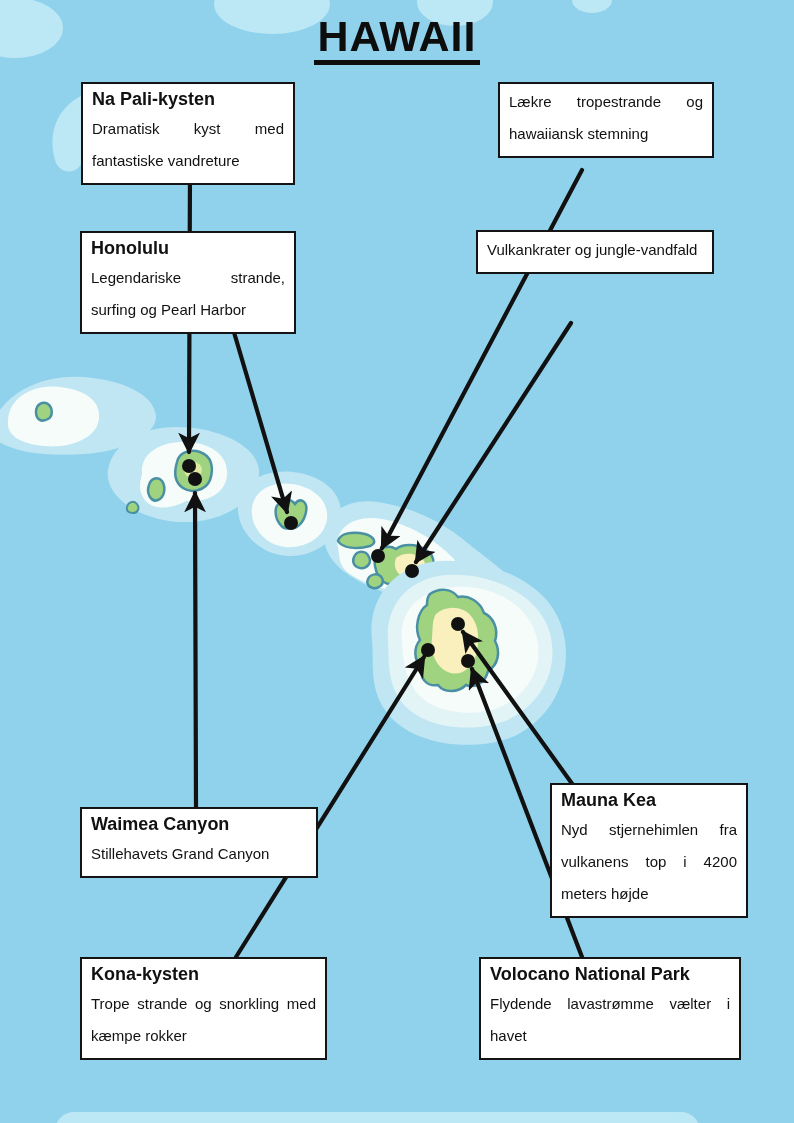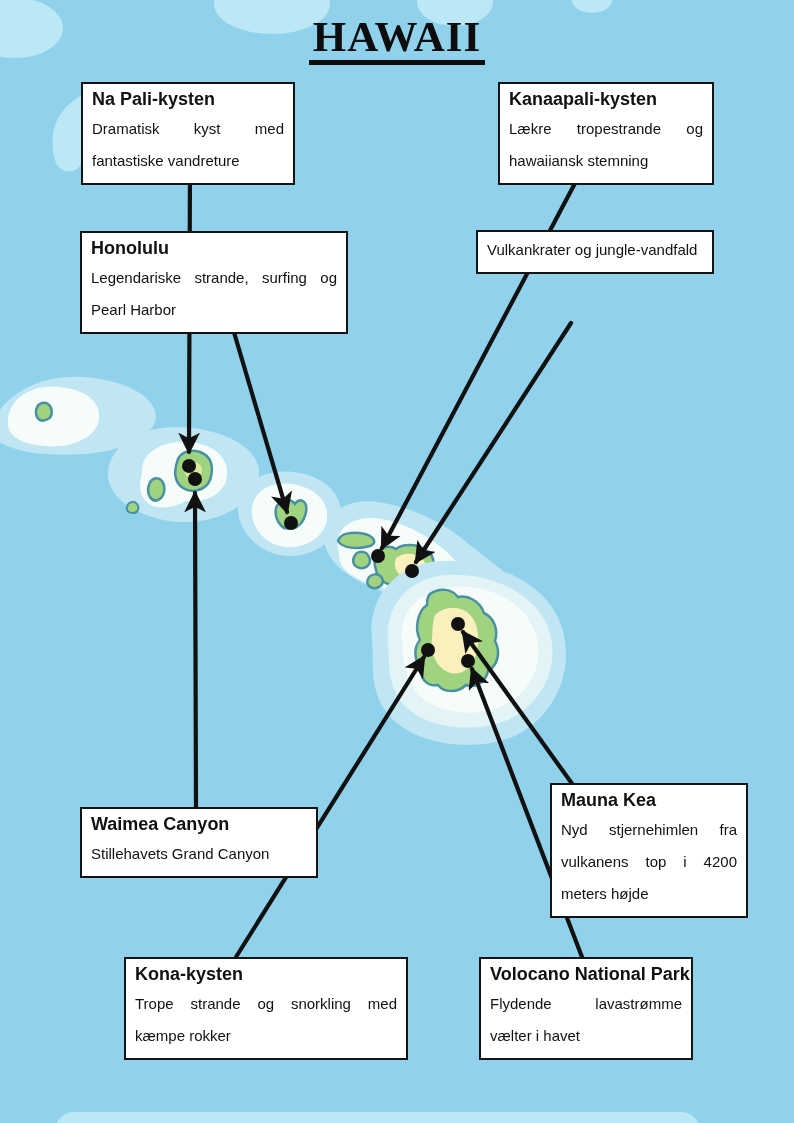--- a/index.html
+++ b/index.html
@@ -3,39 +3,39 @@
 <meta charset="utf-8">
 <style>
   html,body{margin:0;padding:0;}
   body{
     width:794px;height:1123px;position:relative;overflow:hidden;
     background:#90d2ec;
     font-family:"Liberation Sans", sans-serif;
     color:#111;
   }
   .map-svg{position:absolute;left:0;top:0;width:794px;height:1123px;}
-  .page-title-wrap{position:absolute;left:0;top:14px;width:100%;text-align:center;font-family:Liberation Serif, serif;}
+  .page-title-wrap{position:absolute;left:0;top:14px;width:100%;text-align:center;}
   .page-title{
     display:inline-block;font-size:43px;font-weight:800;letter-spacing:1px;
     color:#0d0d0d;border-bottom:5px solid #0d0d0d;padding:0 4px 1px;line-height:1.05;
   }
   .callout{
     position:absolute;background:#ffffff;border:2.5px solid #141414;
     padding:2px 9px 6px;box-sizing:border-box;
   }
   .callout h3{margin:0;font-size:18px;line-height:27px;font-weight:700;white-space:nowrap;}
   .callout p{margin:0;font-size:15px;line-height:32px;text-align:justify;}
   .c-napali   {left:81px;  top:82px;  width:214px;}
   .c-kanaapali{left:498px; top:82px;  width:216px;}
-  .c-honolulu {left:80px;  top:231px; width:268px;}
+  .c-honolulu {left:80px;  top:231px; width:216px;}
   .c-haleakala{left:476px; top:230px; width:238px;}
   .c-waimea   {left:80px;  top:807px; width:238px;}
   .c-maunakea {left:514px; top:783px; width:198px;margin-left:36px;}
-  .c-kona     {left:80px;  top:957px; width:284px;margin-left:44px;}
-  .c-volcano  {left:479px; top:957px; width:214px;}
+  .c-kona     {left:80px;  top:957px; width:247px;}
+  .c-volcano  {left:479px; top:957px; width:262px;}
 </style>
 </head>
 <body>
 
 <svg class="map-svg" viewBox="0 0 794 1123" aria-hidden="true">
   <defs>
     <marker id="ah" markerWidth="5.6" markerHeight="5.2" refX="4.6" refY="2.6" orient="auto" markerUnits="strokeWidth">
       <path d="M0,0 L5.2,2.6 L0,5.2 L1.3,2.6 Z" fill="#111"></path>
     </marker>
   </defs>
@@ -114,21 +114,20 @@
 <div class="page-title-wrap">
   <span class="page-title">HAWAII</span>
 </div>
 
 <div class="callout c-napali">
   <h3>Na Pali-kysten</h3>
   <p>Dramatisk kyst med fantastiske vandreture</p>
 </div>
 
 <div class="callout c-kanaapali">
-  <h3>Kanaapali-kysten</h3>
   <p>Lækre tropestrande og hawaiiansk stemning</p>
 </div>
 
 <div class="callout c-honolulu">
   <h3>Honolulu</h3>
   <p>Legendariske strande, surfing og Pearl Harbor</p>
 </div>
 
 <div class="callout c-haleakala">
   <p>Vulkankrater og jungle-vandfald</p>

